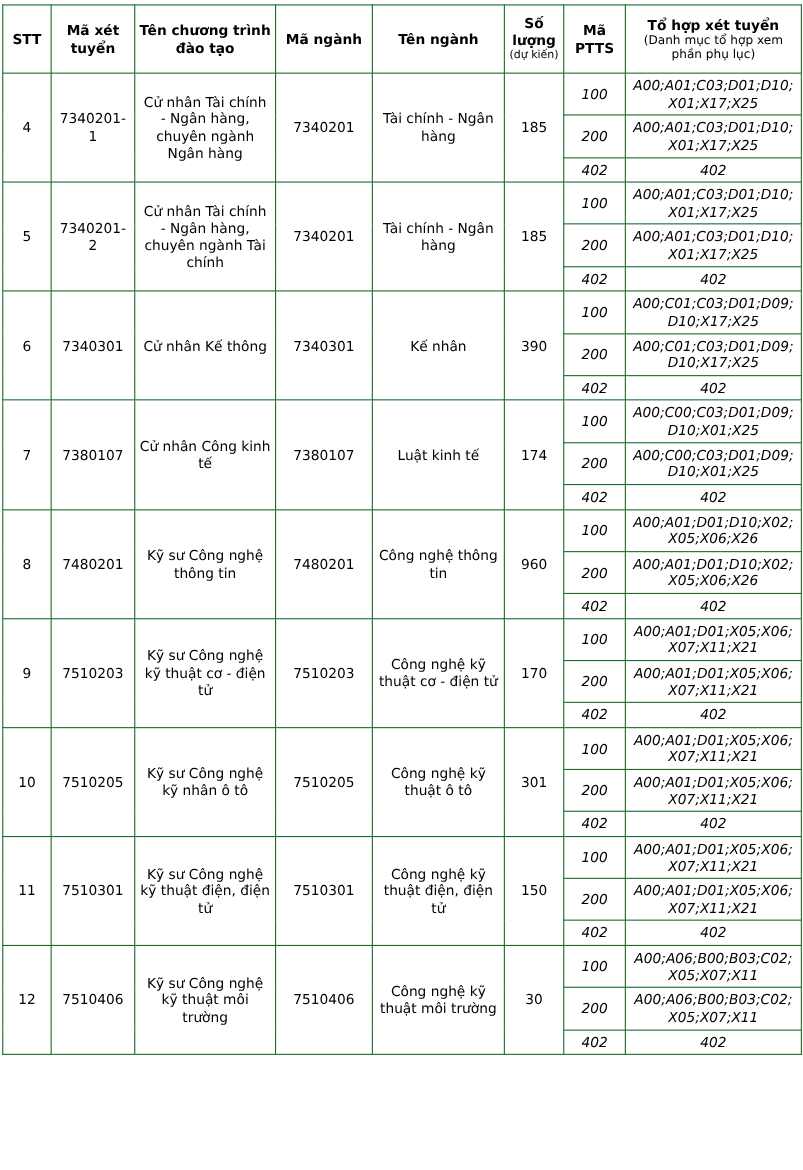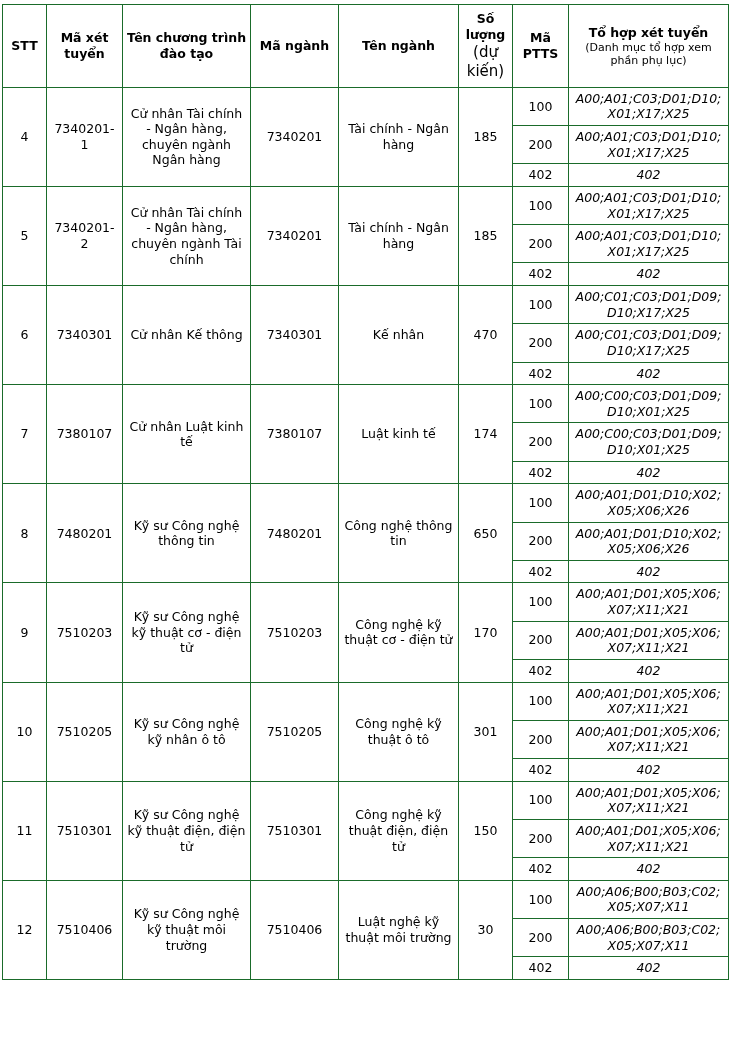--- a/index.html
+++ b/index.html
@@ -35,40 +35,40 @@
   }
   table.adm thead th {
     font-weight: bold;
     font-size: 12.5px;
     padding: 6px 3px;
     height: 62px;
   }
   .hdr-sub {
     display: block;
     font-weight: normal;
-    font-size: 15px;
+    font-size: 10px;
     margin-top: 1px;
   }
   .hdr-note {
     display: block;
     font-weight: normal;
     font-size: 11px;
     line-height: 1.2;
   }
   
   col.c-stt      { width: 44px; }
   col.c-code     { width: 76px; }
   col.c-prog     { width: 128px; }
   col.c-majorid  { width: 88px; }
   col.c-major    { width: 120px; }
   col.c-qty      { width: 54px; }
   col.c-ptts     { width: 56px; }
   col.c-combo    { width: 160px; }
 
-  td.ptts { font-size: 12.5px; }
+  td.ptts { font-size: 12.5px; font-style: italic; }
   td.combo {
     text-align: left;
     font-size: 12px;
     line-height: 1.3;
     padding-left: 6px;
     font-style: italic;
   }
   td.group {
     font-size: 12.5px;
   }
@@ -146,57 +146,57 @@
         <tr>
           <td class="ptts">402</td>
           <td class="combo">402</td>
         </tr>
         <tr>
           <td class="group" rowspan="3">6</td>
           <td class="group" rowspan="3">7340301</td>
           <td class="prog" rowspan="3">Cử nhân Kế thông</td>
           <td class="group" rowspan="3">7340301</td>
           <td class="major" rowspan="3">Kế nhân</td>
-          <td class="group" rowspan="3">470</td>
+          <td class="group" rowspan="3">390</td>
           <td class="ptts">100</td>
           <td class="combo">A00;C01;C03;D01;D09;D10;X17;X25</td>
         </tr>
         <tr>
           <td class="ptts">200</td>
           <td class="combo">A00;C01;C03;D01;D09;D10;X17;X25</td>
         </tr>
         <tr>
           <td class="ptts">402</td>
           <td class="combo">402</td>
         </tr>
         <tr>
           <td class="group" rowspan="3">7</td>
           <td class="group" rowspan="3">7380107</td>
-          <td class="prog" rowspan="3">Cử nhân Luật kinh tế</td>
+          <td class="prog" rowspan="3">Cử nhân Công kinh tế</td>
           <td class="group" rowspan="3">7380107</td>
           <td class="major" rowspan="3">Luật kinh tế</td>
           <td class="group" rowspan="3">174</td>
           <td class="ptts">100</td>
           <td class="combo">A00;C00;C03;D01;D09;D10;X01;X25</td>
         </tr>
         <tr>
           <td class="ptts">200</td>
           <td class="combo">A00;C00;C03;D01;D09;D10;X01;X25</td>
         </tr>
         <tr>
           <td class="ptts">402</td>
           <td class="combo">402</td>
         </tr>
         <tr>
           <td class="group" rowspan="3">8</td>
           <td class="group" rowspan="3">7480201</td>
           <td class="prog" rowspan="3">Kỹ sư Công nghệ thông tin</td>
           <td class="group" rowspan="3">7480201</td>
           <td class="major" rowspan="3">Công nghệ thông tin</td>
-          <td class="group" rowspan="3">650</td>
+          <td class="group" rowspan="3">960</td>
           <td class="ptts">100</td>
           <td class="combo">A00;A01;D01;D10;X02;X05;X06;X26</td>
         </tr>
         <tr>
           <td class="ptts">200</td>
           <td class="combo">A00;A01;D01;D10;X02;X05;X06;X26</td>
         </tr>
         <tr>
           <td class="ptts">402</td>
           <td class="combo">402</td>
@@ -253,21 +253,21 @@
         </tr>
         <tr>
           <td class="ptts">402</td>
           <td class="combo">402</td>
         </tr>
         <tr>
           <td class="group" rowspan="3">12</td>
           <td class="group" rowspan="3">7510406</td>
           <td class="prog" rowspan="3">Kỹ sư Công nghệ kỹ thuật môi trường</td>
           <td class="group" rowspan="3">7510406</td>
-          <td class="major" rowspan="3">Luật nghệ kỹ thuật môi trường</td>
+          <td class="major" rowspan="3">Công nghệ kỹ thuật môi trường</td>
           <td class="group" rowspan="3">30</td>
           <td class="ptts">100</td>
           <td class="combo">A00;A06;B00;B03;C02;X05;X07;X11</td>
         </tr>
         <tr>
           <td class="ptts">200</td>
           <td class="combo">A00;A06;B00;B03;C02;X05;X07;X11</td>
         </tr>
         <tr>
           <td class="ptts">402</td>

